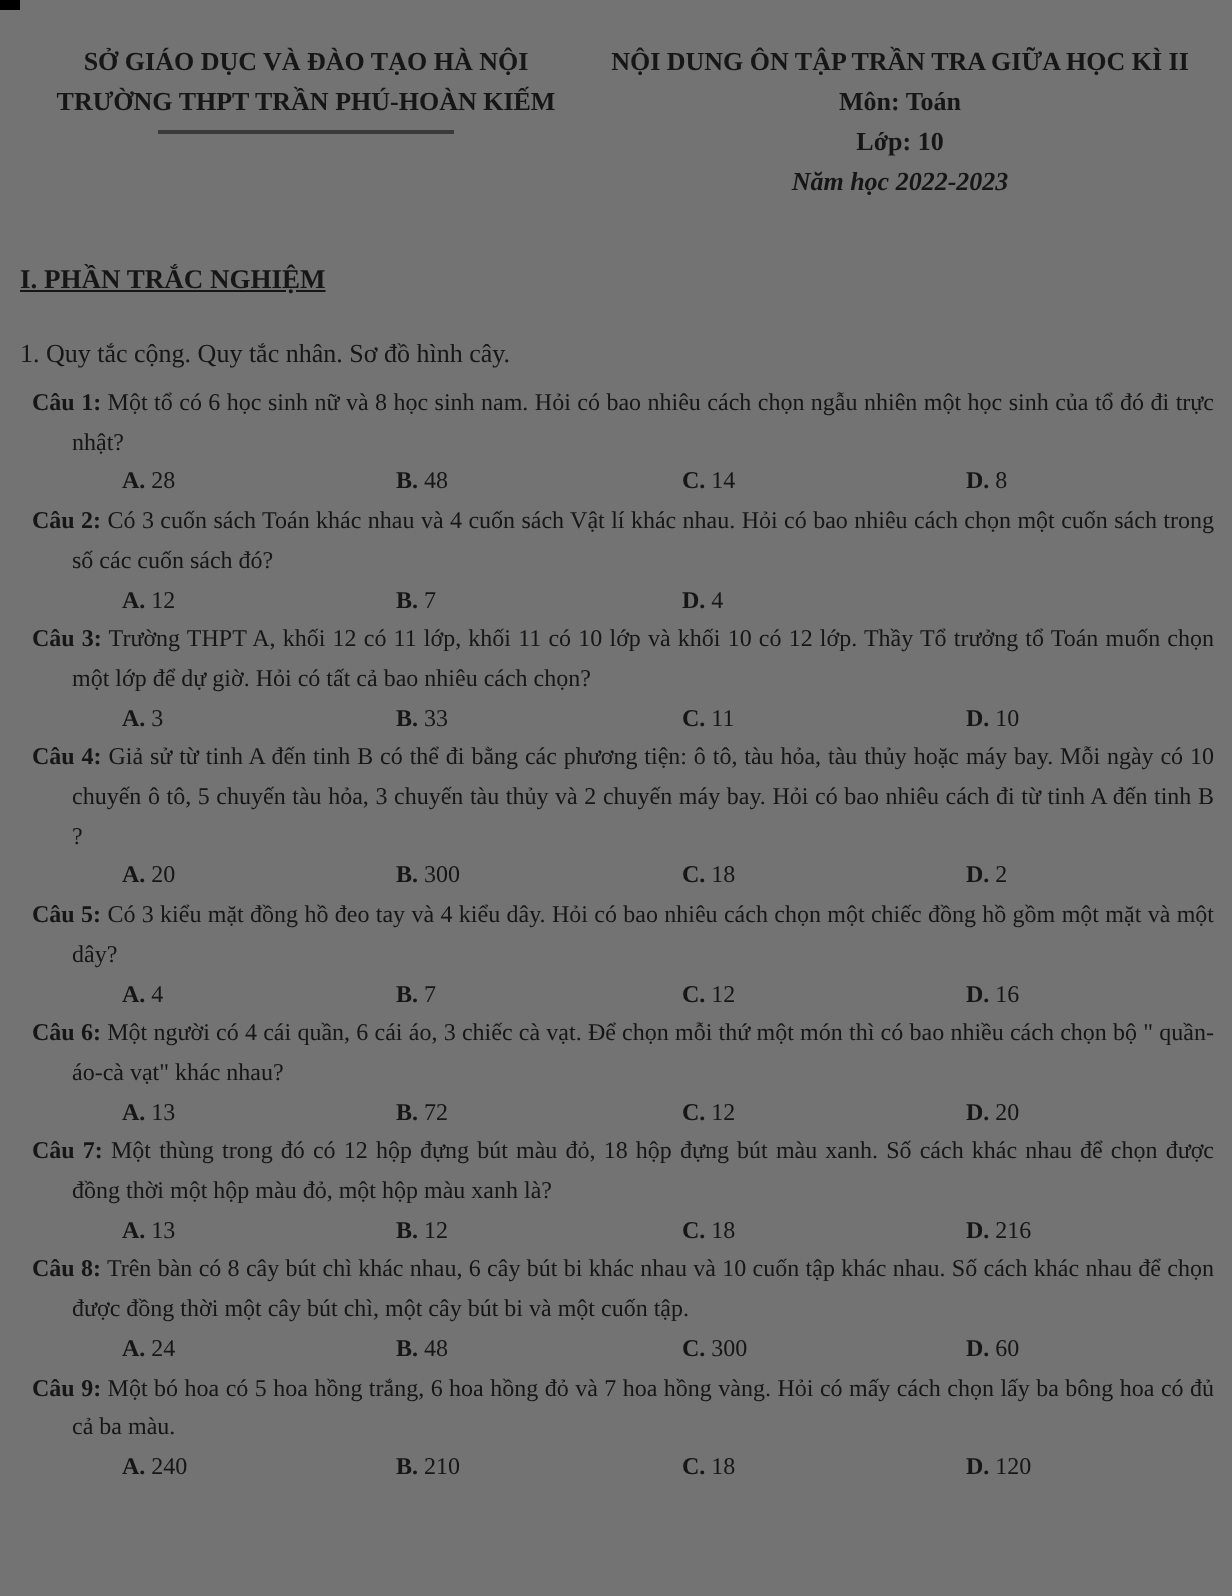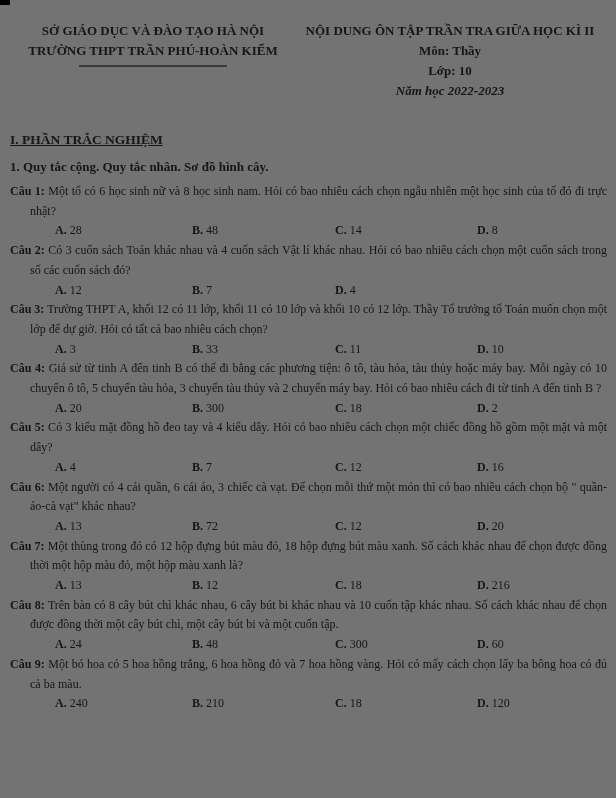--- a/index.html
+++ b/index.html
@@ -46,27 +46,27 @@
   }
   .school-year { font-style: italic; }
   .part-title {
     margin: 30px 0 6px 10px;
     font-size: 13.5px;
     font-weight: bold;
     text-decoration: underline;
     line-height: 17px;
   }
   .topic-title {
-    margin: 10px 0 0 10px;
+    margin: 20px 0 0 10px;
     font-size: 13px;
-    font-weight: bold;
+    font-weight: normal;
     line-height: 17px;
   }
   .questions {
-    margin: 7px 9px 0 10px;
+    margin: 7px 9px 0 16px;
     font-size: 12px;
     line-height: 19.7px;
   }
   .q-text {
     margin: 0;
     padding-left: 20px;
     text-indent: -20px;
     text-align: justify;
   }
   .q-label { font-weight: bold; }
@@ -84,21 +84,21 @@
   <div class="scan-artifact"></div>
 
   <div class="doc-header">
     <div class="header-left">
       <div>SỞ GIÁO DỤC VÀ ĐÀO TẠO HÀ NỘI</div>
       <div>TRƯỜNG THPT TRẦN PHÚ-HOÀN KIẾM</div>
       <div class="header-rule"></div>
     </div>
     <div class="header-right">
       <div>NỘI DUNG ÔN TẬP TRẦN TRA GIỮA HỌC KÌ II</div>
-      <div>Môn: Thầy</div>
+      <div>Môn: Toán</div>
       <div>Lớp: 10</div>
       <div class="school-year">Năm học 2022-2023</div>
     </div>
   </div>
 
   <div class="part-title">I. PHẦN TRẮC NGHIỆM</div>
   <div class="topic-title">1. Quy tắc cộng. Quy tắc nhân. Sơ đồ hình cây.</div>
 
   <div class="questions">
   <div class="question">

